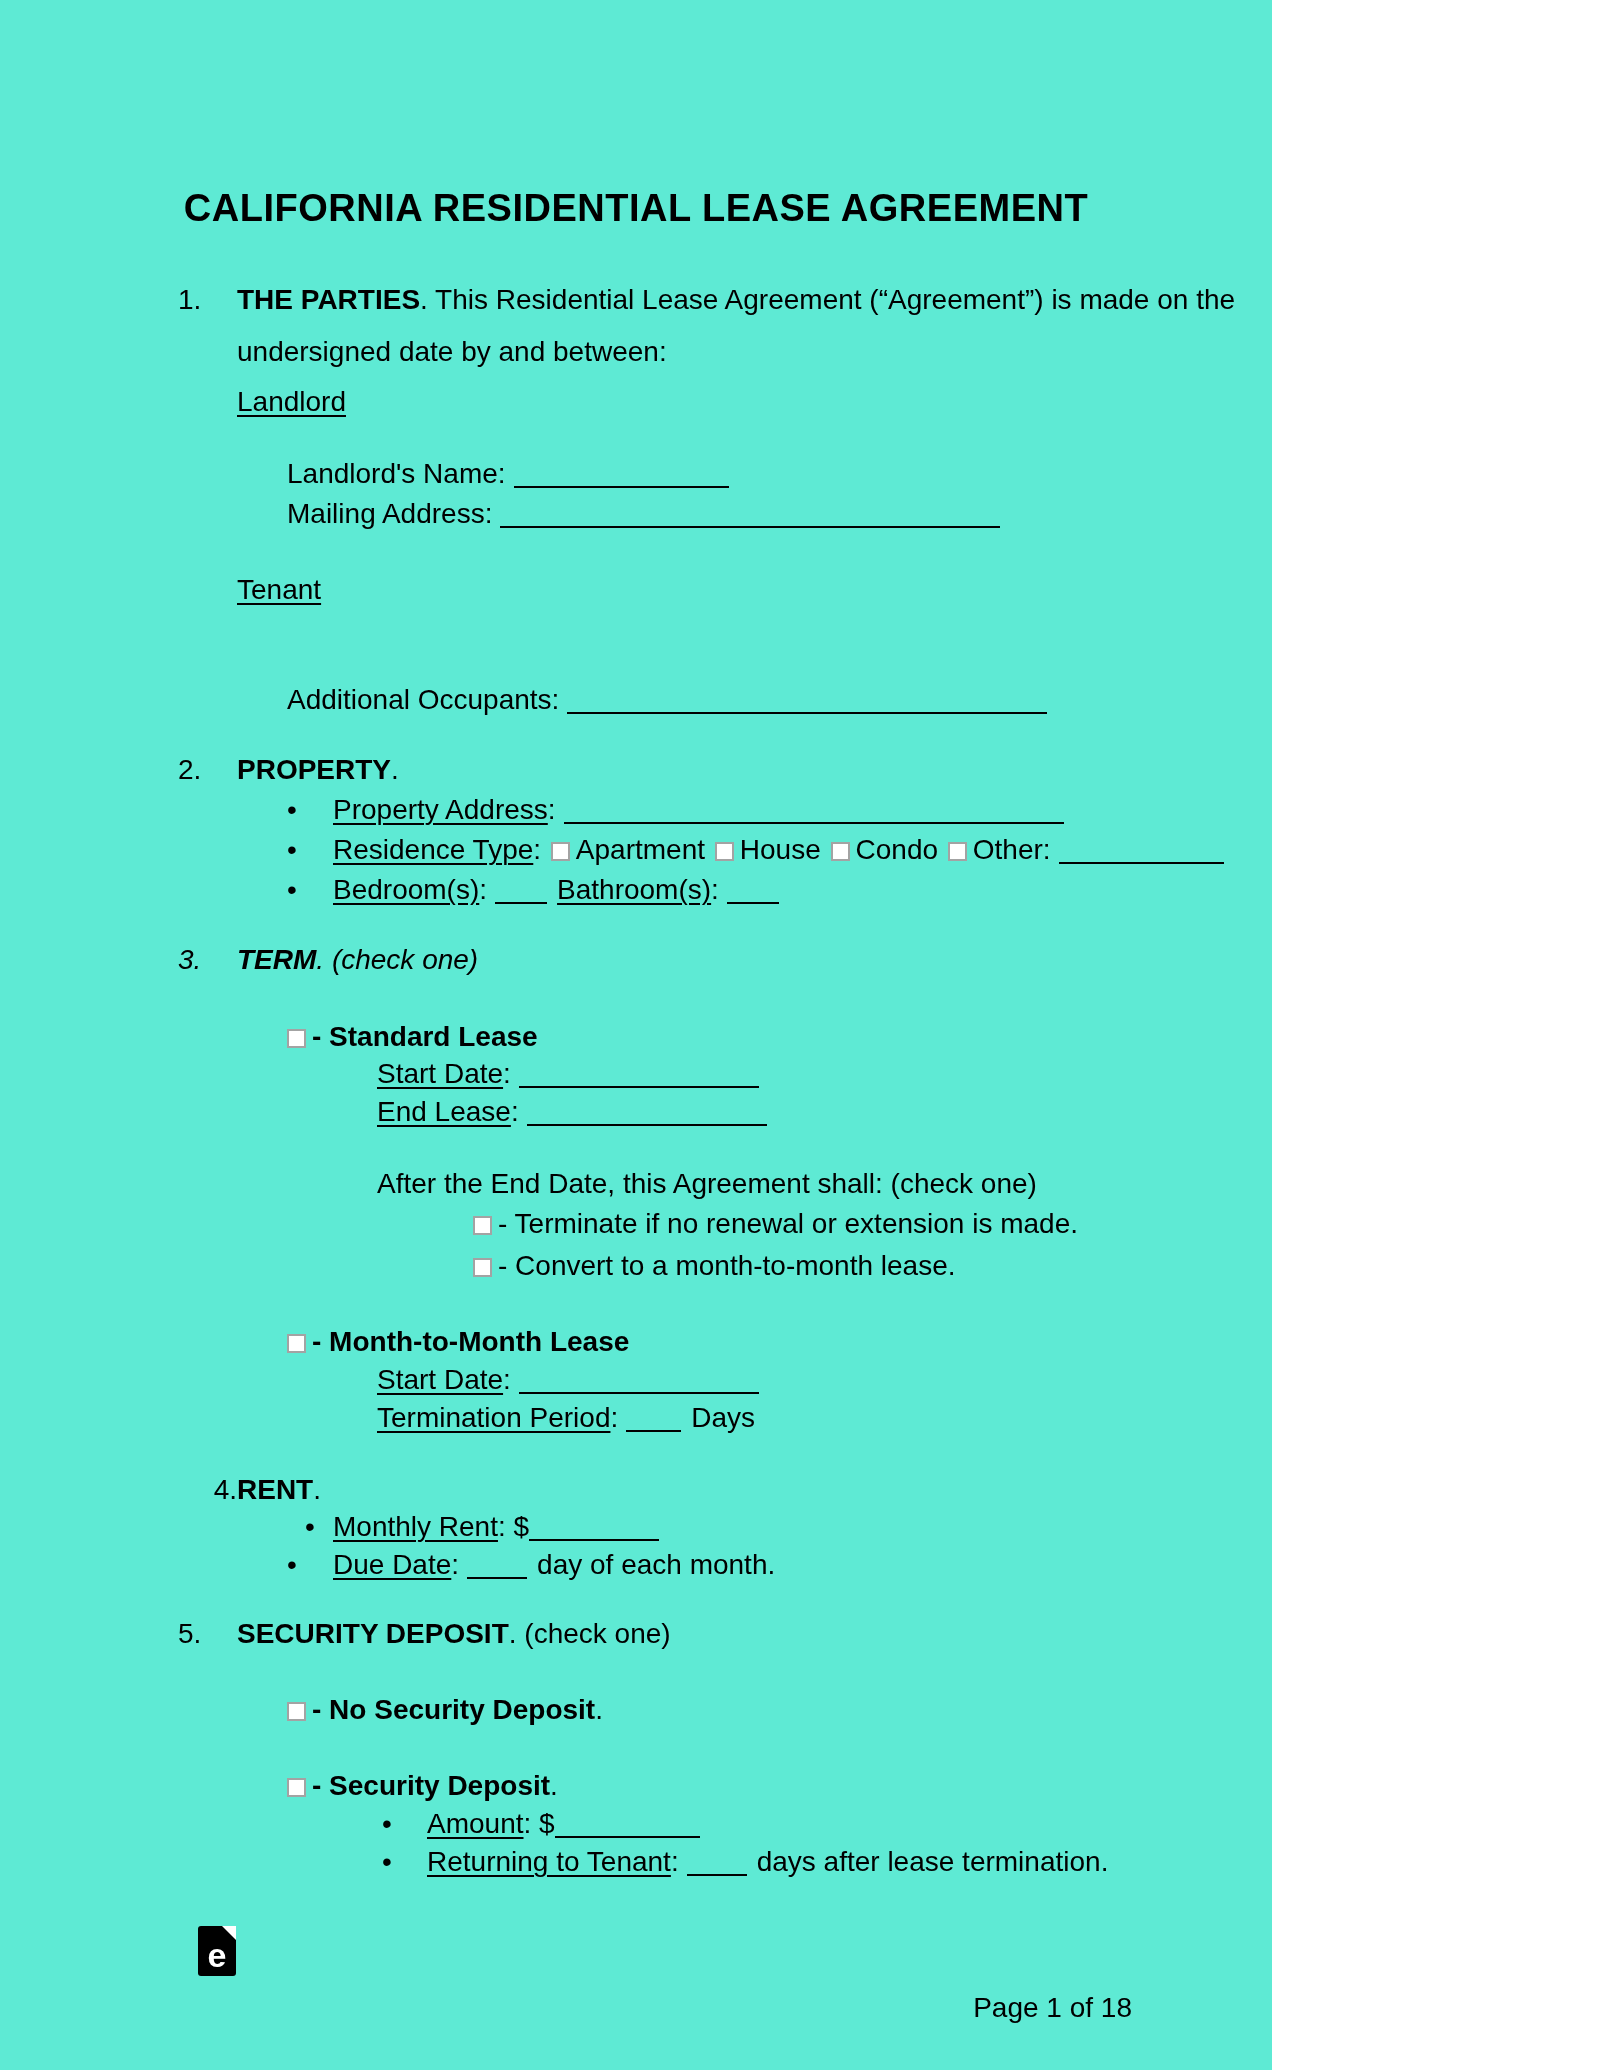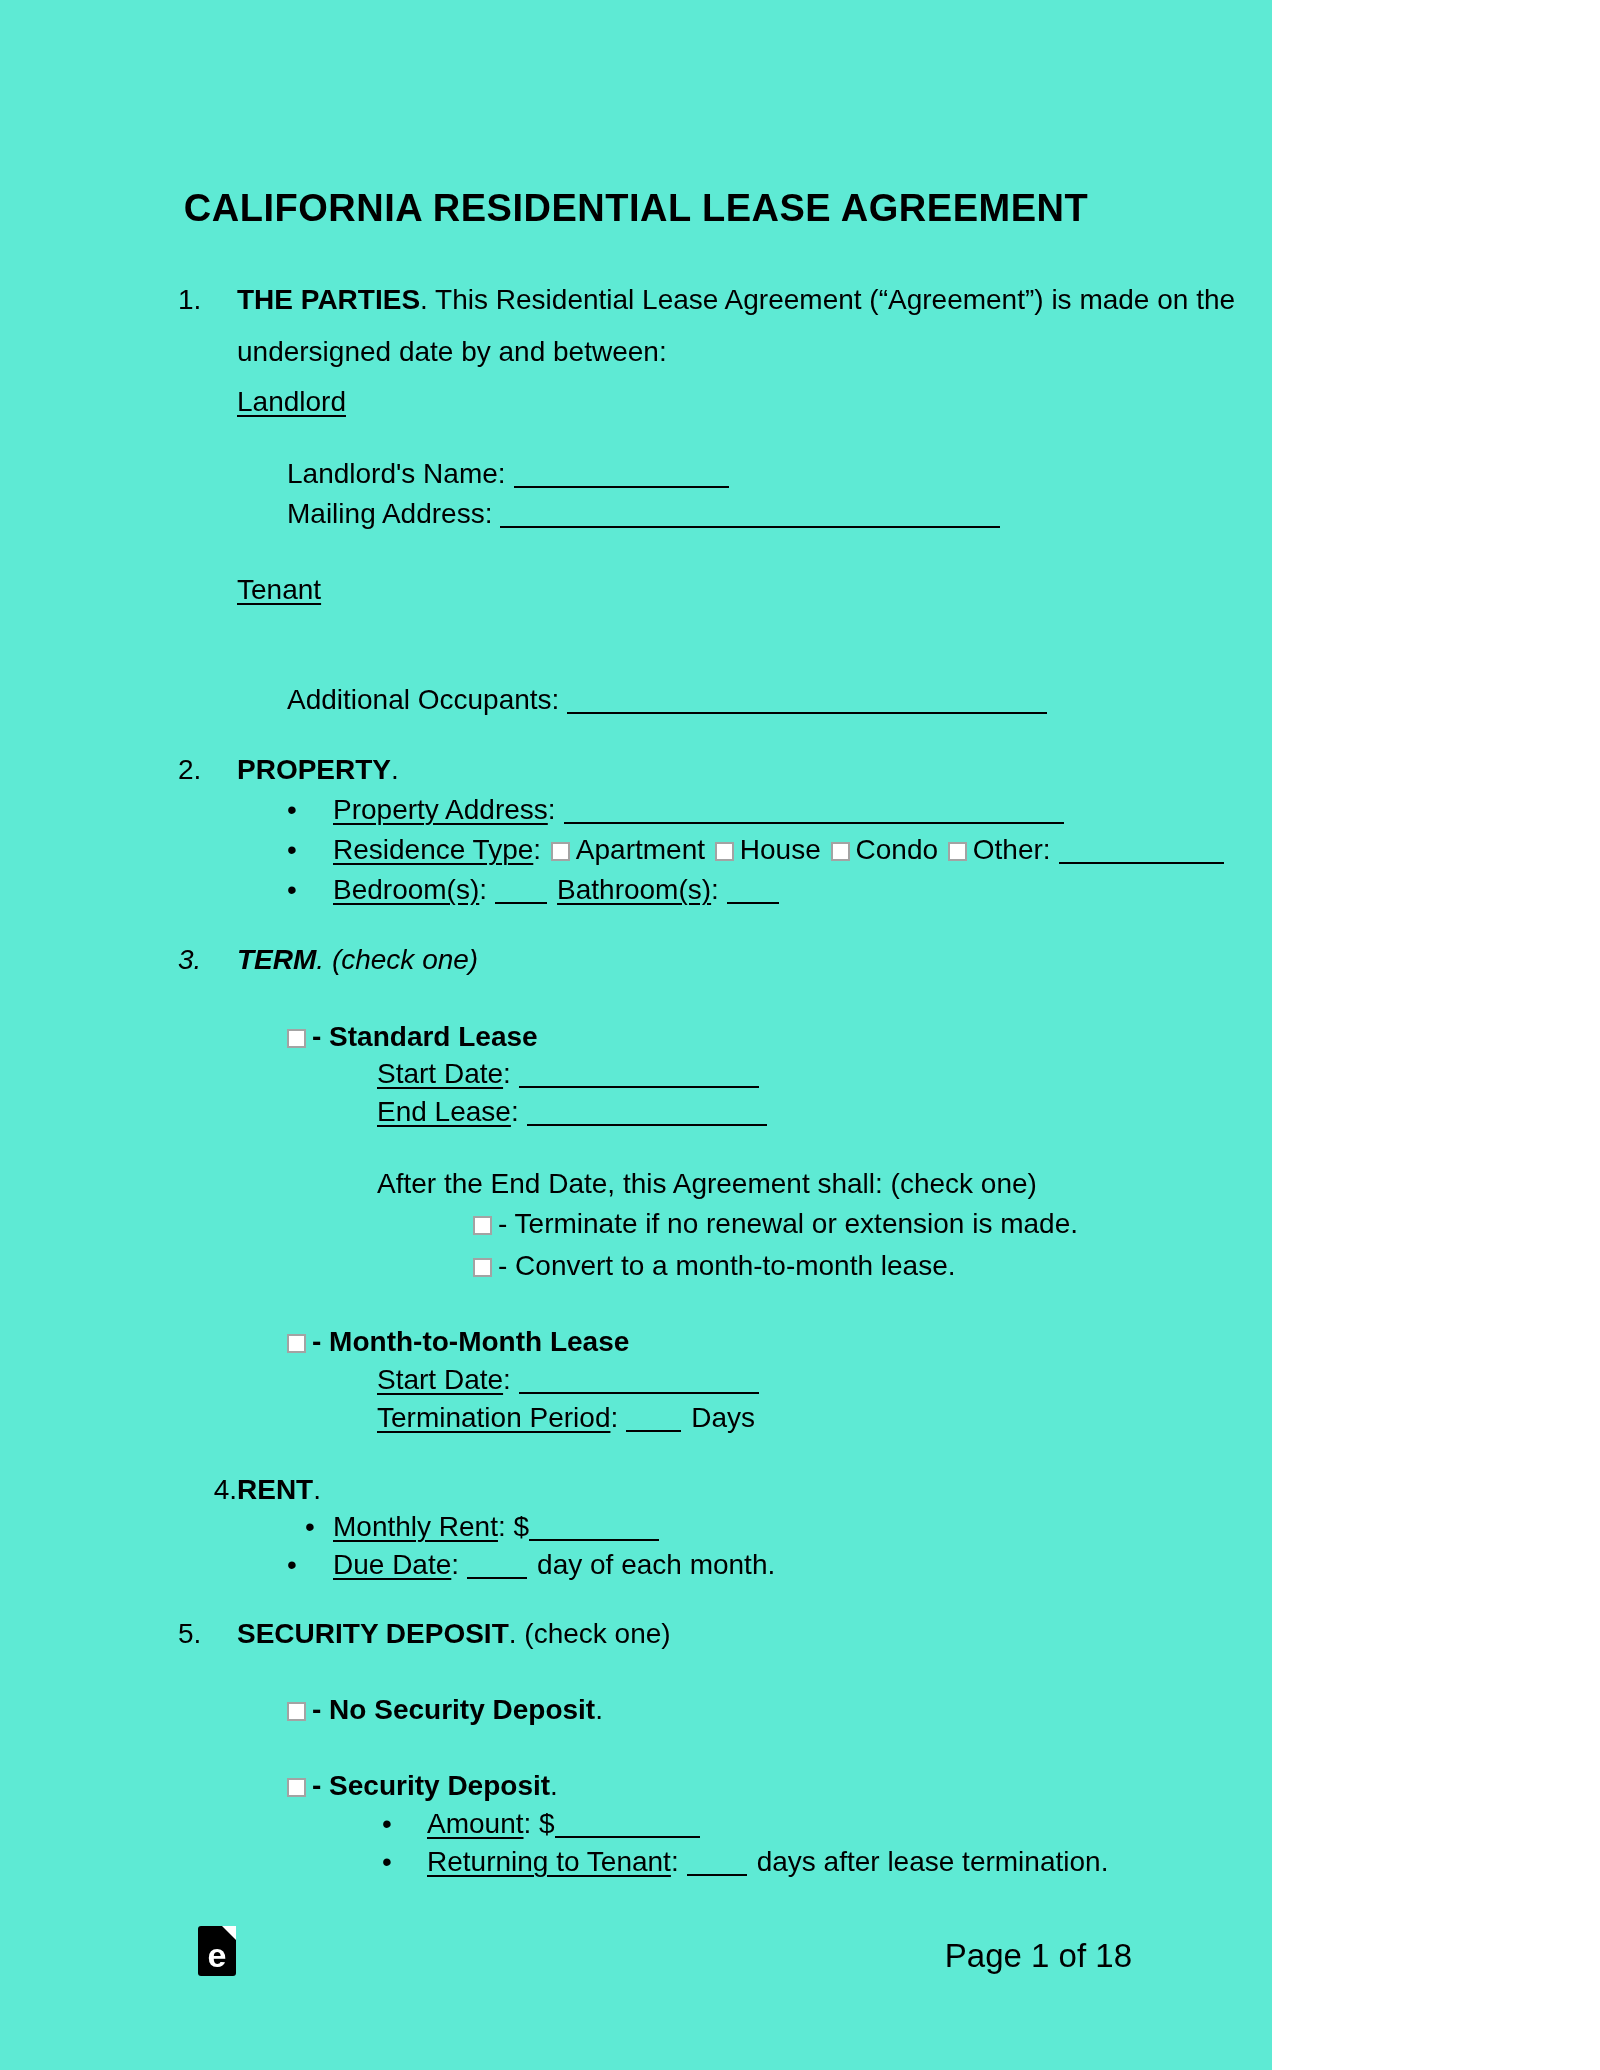--- a/index.html
+++ b/index.html
@@ -36,21 +36,21 @@
     display:flex; align-items:flex-end; justify-content:center;
   }
   .logo::after {
     content:""; position:absolute; top:0; right:0; width:0; height:0;
     border-left:14px solid transparent; border-top:14px solid #ffffff;
   }
   .logo .letter {
     color:#fff; font-weight:bold; font-size:34px; line-height:34px;
     padding-bottom:4px; font-family:"Liberation Sans", sans-serif;
   }
-  .pagenum { position:absolute; top:1938px; right:140px; font-size:33px; line-height:36px; }
+  .pagenum { position:absolute; top:1990px; right:140px; font-size:28px; line-height:36px; }
 </style>
 </head>
 <body>
 
 <div class="page">
 
   <div class="title">CALIFORNIA RESIDENTIAL LEASE AGREEMENT</div>
 
   <div class="wrapblock hang" style="top:274px; left:178px; width:1195px;"><span class="num">1.</span><span class="bold">THE PARTIES</span><span>. This Residential Lease Agreement (“Agreement”) is made on the undersigned date by and between:</span></div>
 

